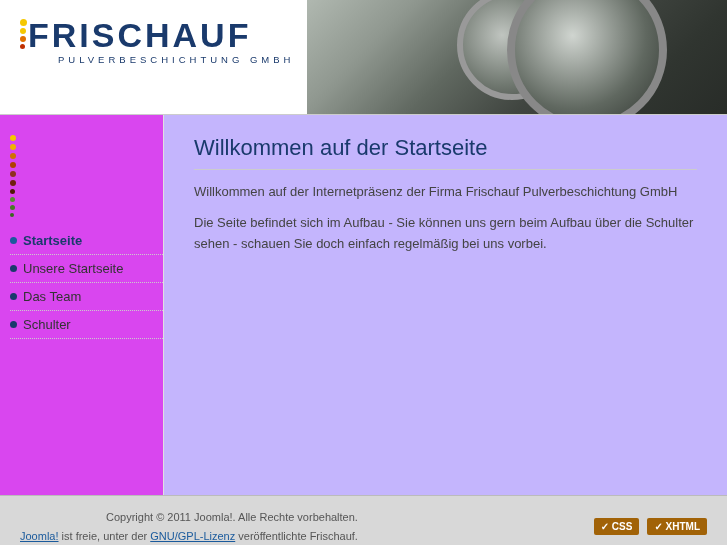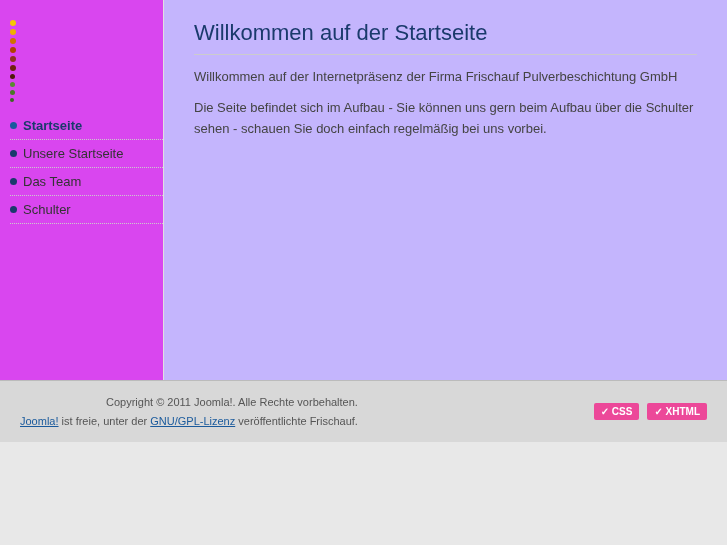--- a/index.html
+++ b/index.html
@@ -148,21 +148,21 @@
     .footer-link {
       color: #1a5a9c;
       text-decoration: underline;
       cursor: pointer;
     }
     .footer-badges {
       display: flex;
       gap: 8px;
     }
     .badge {
-      background: #ec4899;
+      background: #a16207;
       color: #fff;
       font-size: 10px;
       padding: 3px 7px;
       border-radius: 2px;
       display: flex;
       align-items: center;
       gap: 3px;
     }
     .badge-check {
       font-weight: bold;
@@ -210,20 +210,44 @@
     }
     .page-wrapper {
       position: relative;
     }
   </style>
 </head>
 <body>
 
 <div class="page-wrapper">
 
+  <div id="header">
+    <div id="header-logo">
+      <div class="logo-wrapper">
+        <div class="logo-top-row">
+
+          <div class="logo-f-col">
+            <div class="logo-dots-row">
+              <div class="side-dot" style="background:#f5c800;width:7px;height:7px;"></div>
+              <div class="side-dot" style="background:#f5c800;width:6px;height:6px;"></div>
+              <div class="side-dot" style="background:#e07000;width:6px;height:6px;"></div>
+              <div class="side-dot" style="background:#c03000;width:5px;height:5px;"></div>
+            </div>
+          </div>
+          <div class="brand-text">FRISCHAUF</div>
+        </div>
+        <div class="brand-sub">Pulverbeschichtung GmbH</div>
+      </div>
+    </div>
+
+    <div class="header-img-area">
+      <div class="header-img-circle2"></div>
+      <div class="header-img-circle"></div>
+    </div>
+  </div>
 
   <div id="main-wrapper">
 
     <div id="sidebar">
 
       <div style="display:flex;flex-direction:column;gap:3px;margin-bottom:10px;margin-left:0;">
         <div style="width:6px;height:6px;border-radius:50%;background:#f5c800;"></div>
         <div style="width:6px;height:6px;border-radius:50%;background:#f0b000;"></div>
         <div style="width:6px;height:6px;border-radius:50%;background:#d07000;"></div>
         <div style="width:6px;height:6px;border-radius:50%;background:#b04000;"></div>

